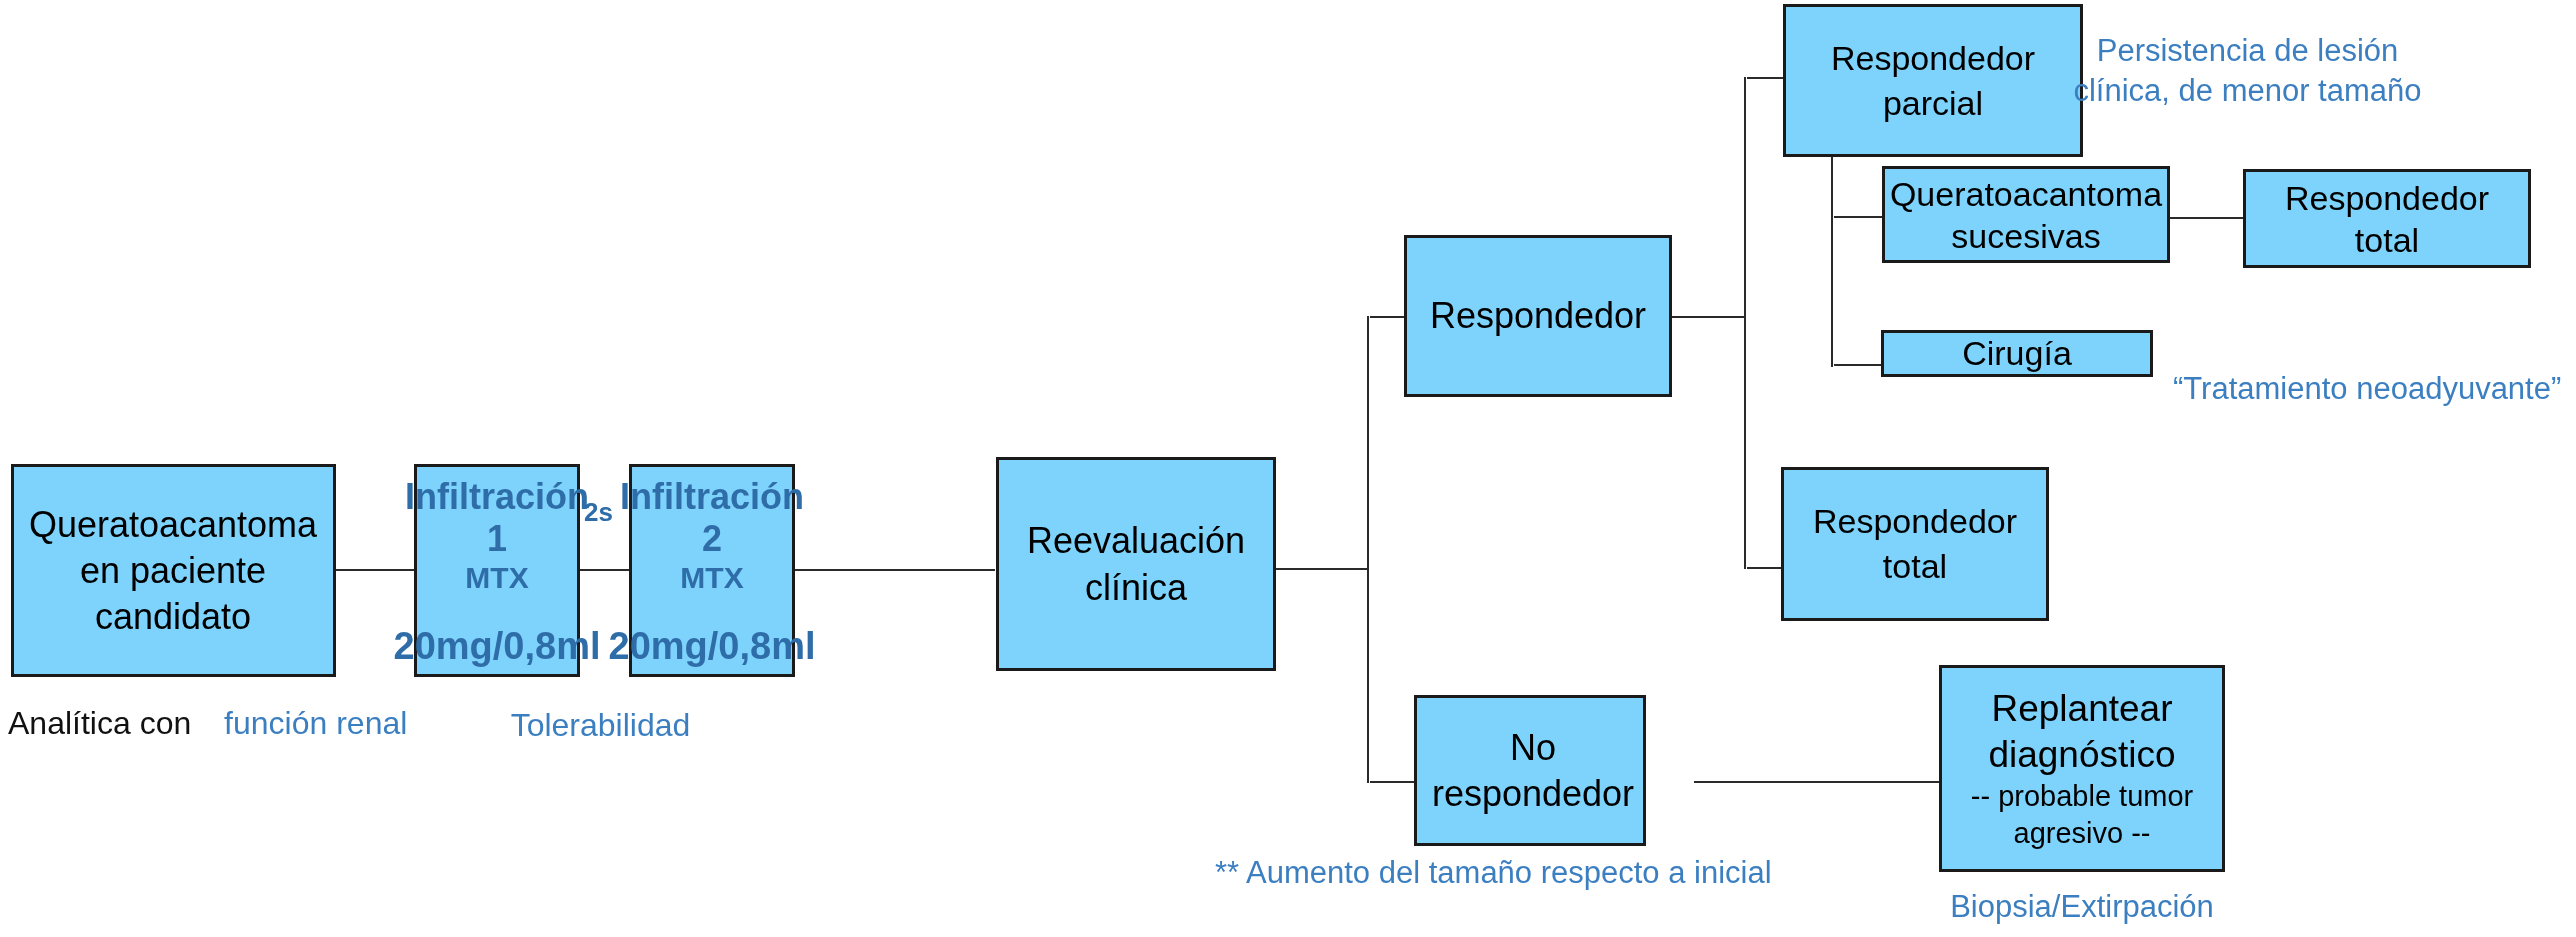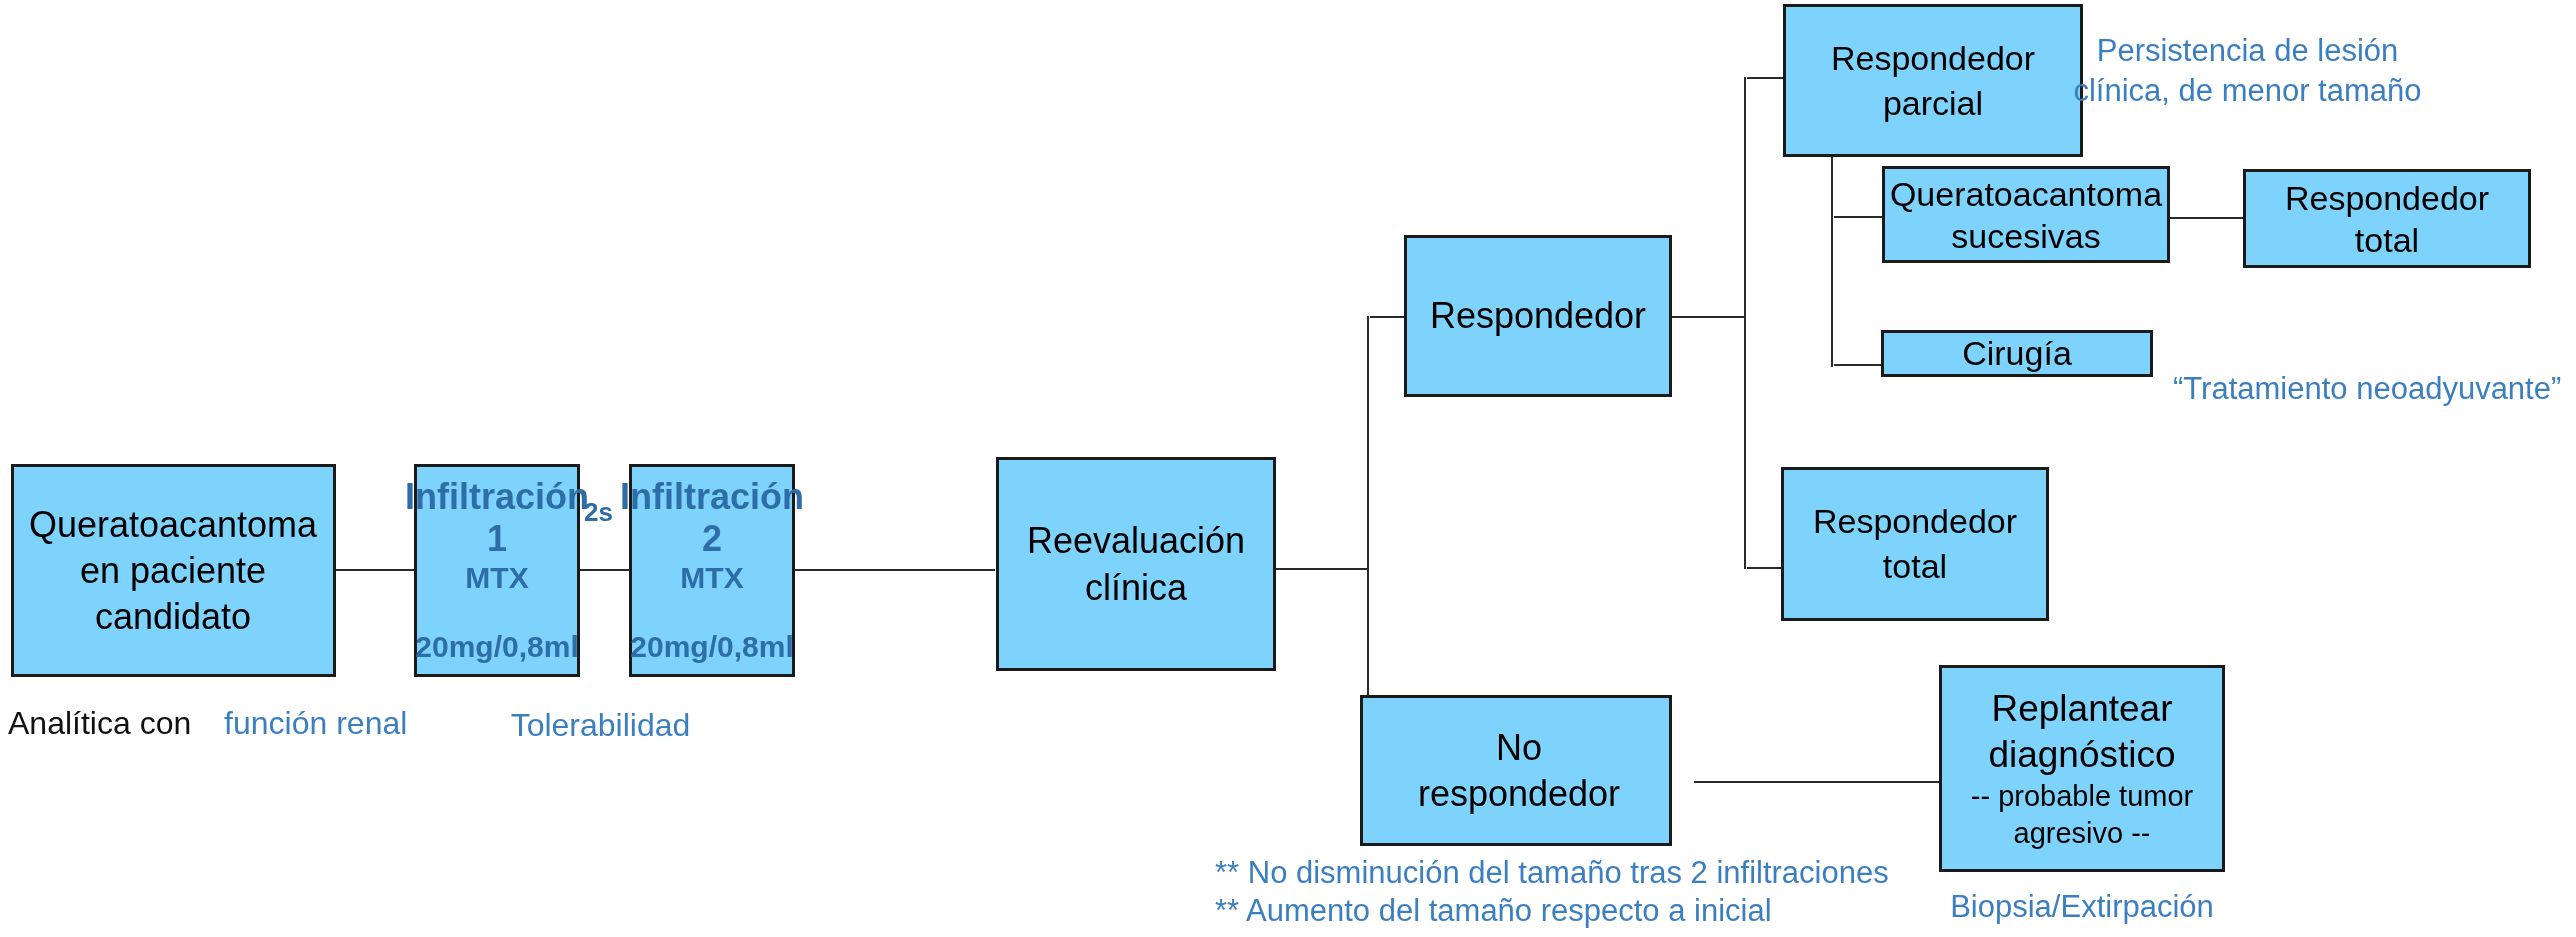--- a/index.html
+++ b/index.html
@@ -30,28 +30,28 @@
   .n-start     { left: 10.5px;   top: 464px; width: 325px; height: 213px; font-size: 36px; line-height: 46px; }
   .n-inf1      { left: 414px;  top: 464px; width: 166px; height: 213px; }
   .n-inf2      { left: 629px;  top: 464px; width: 166px; height: 213px; }
   .n-reeval    { left: 996px; top: 457px; width: 280px; height: 214px; font-size: 36px; line-height: 47px; }
   .n-resp      { left: 1404px; top: 235px; width: 268px; height: 162px; font-size: 36px; }
   .n-parcial   { left: 1783px; top: 4px;   width: 300px; height: 153px; font-size: 34px; line-height: 45px; }
   .n-infsuc    { left: 1882px; top: 166px; width: 288px; height: 97px; font-size: 34px; line-height: 42px; }
   .n-rtotaltop { left: 2243px; top: 169px; width: 288px; height: 99px; font-size: 34px; line-height: 42px; }
   .n-cirugia   { left: 1881px; top: 330px; width: 272px; height: 47px;  font-size: 34px; }
   .n-rtotallow { left: 1781px; top: 467px; width: 268px; height: 154px; font-size: 34px; line-height: 45px; }
-  .n-noresp    { left: 1360px; top: 695px; width: 312px; height: 151px; font-size: 36px; line-height: 46px; padding-left: 6px; }
+  .n-noresp    { left: 1414px; top: 695px; width: 232px; height: 151px; font-size: 36px; line-height: 46px; padding-left: 6px; }
   .n-replan    { left: 1939px; top: 665px; width: 286px; height: 207px; text-align: center; }
 
   .blue-bold { color: #2e6da8; font-weight: bold; }
   .inf-title { font-size: 36px; line-height: 42px; }
   .inf-num   { font-size: 36px; line-height: 41px; }
   .inf-drug  { font-size: 30px; line-height: 37px; }
-  .inf-dose  { font-size: 30px; line-height: 37px; margin-top: 32px; }
+  .inf-dose  { font-size: 38px; line-height: 37px; margin-top: 32px; }
 
   .replan-main { font-size: 37px; line-height: 46px; }
   .replan-sub  { font-size: 29px; line-height: 37px; }
 
   
   .c1  { left: 335px;  top: 569px; width: 79px;  height: 2.4px; }
   .c2  { left: 580px;  top: 569px; width: 49px;  height: 2.4px; }
   .c3  { left: 795px;  top: 569px; width: 200px; height: 2.4px; }
   .c4  { left: 1275px; top: 568px; width: 92px; height: 2.4px; }
   .v1  { left: 1367px; top: 316px; width: 2.4px;   height: 467px; }
@@ -174,20 +174,19 @@
   <div class="ann a-tolerab">Tolerabilidad</div>
 
   <div class="ann a-persist">
     <div>Persistencia de lesión</div>
     <div>clínica, de menor tamaño</div>
   </div>
 
   <div class="ann a-neoadj">“Tratamiento neoadyuvante”</div>
 
   <div class="ann a-notes">
-    <div>** No disminución del tamaño tras 2 infiltraciones</div>
     <div>** Aumento del tamaño respecto a inicial</div>
   </div>
 
   <div class="ann a-biopsia">Biopsia/Extirpación</div>
 
 </div>
 
 
 </body></html>

